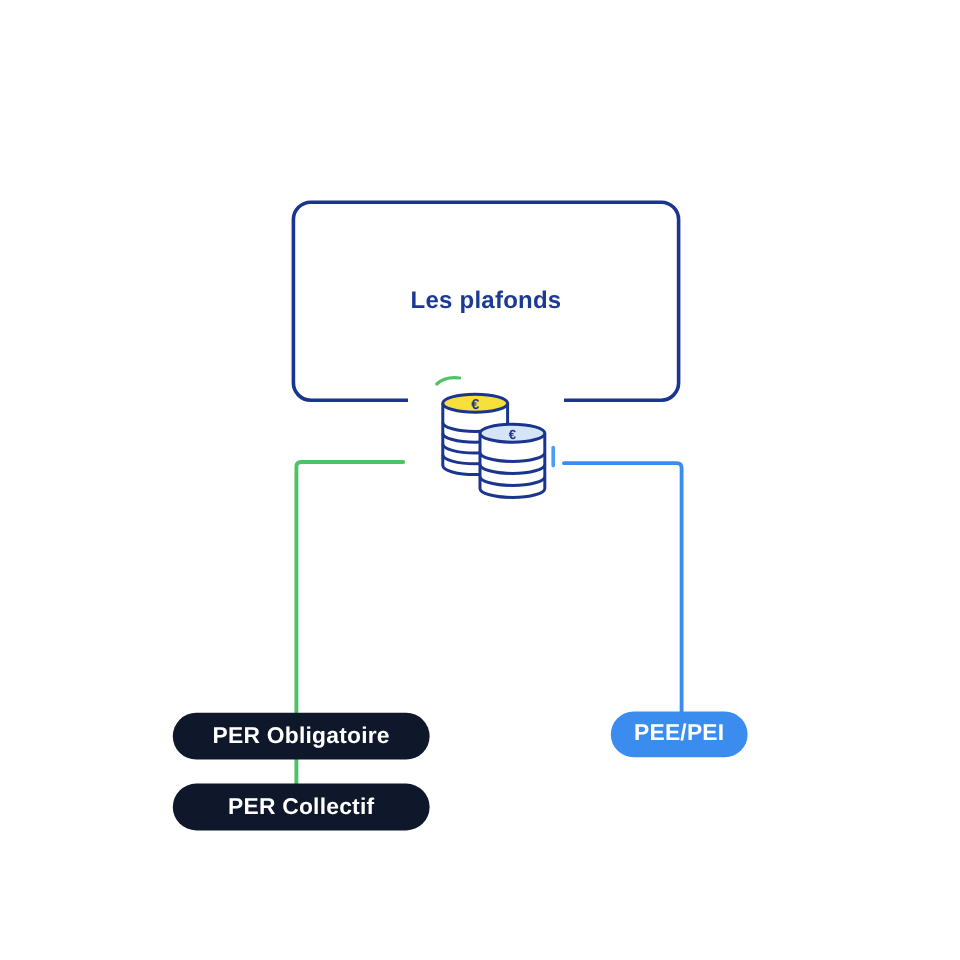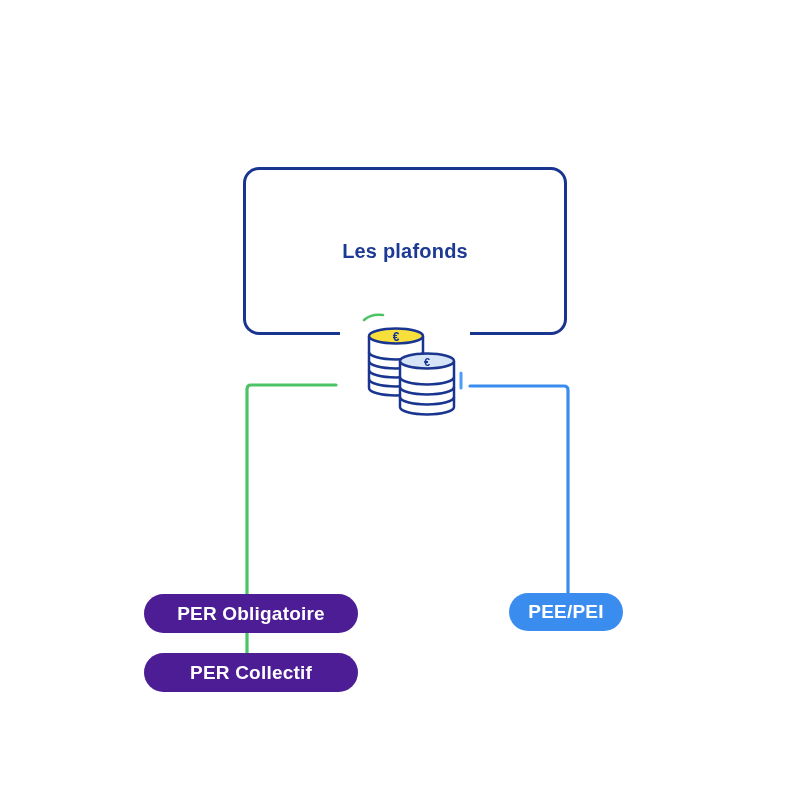--- a/index.html
+++ b/index.html
@@ -72,21 +72,21 @@
     display: flex;
     align-items: center;
     justify-content: center;
     color: #ffffff;
     font-weight: 700;
     font-size: 19px;
     letter-spacing: 0.2px;
     border-radius: 20px;
     white-space: nowrap;
   }
-  .pill-green { background: #4c1d95; }
+  .pill-green { background: #0f172a; }
   .pill-blue  { background: #3A8DEE; }
 
   .pill-per-obligatoire { left: 144px; top: 594px; width: 214px; height: 39px; }
   .pill-per-collectif   { left: 144px; top: 653px; width: 214px; height: 39px; }
   .pill-pee-pei         { left: 509px; top: 593px; width: 114px; height: 38px; }
 </style>
 </head>
 <body>
 
 <div class="canvas">

